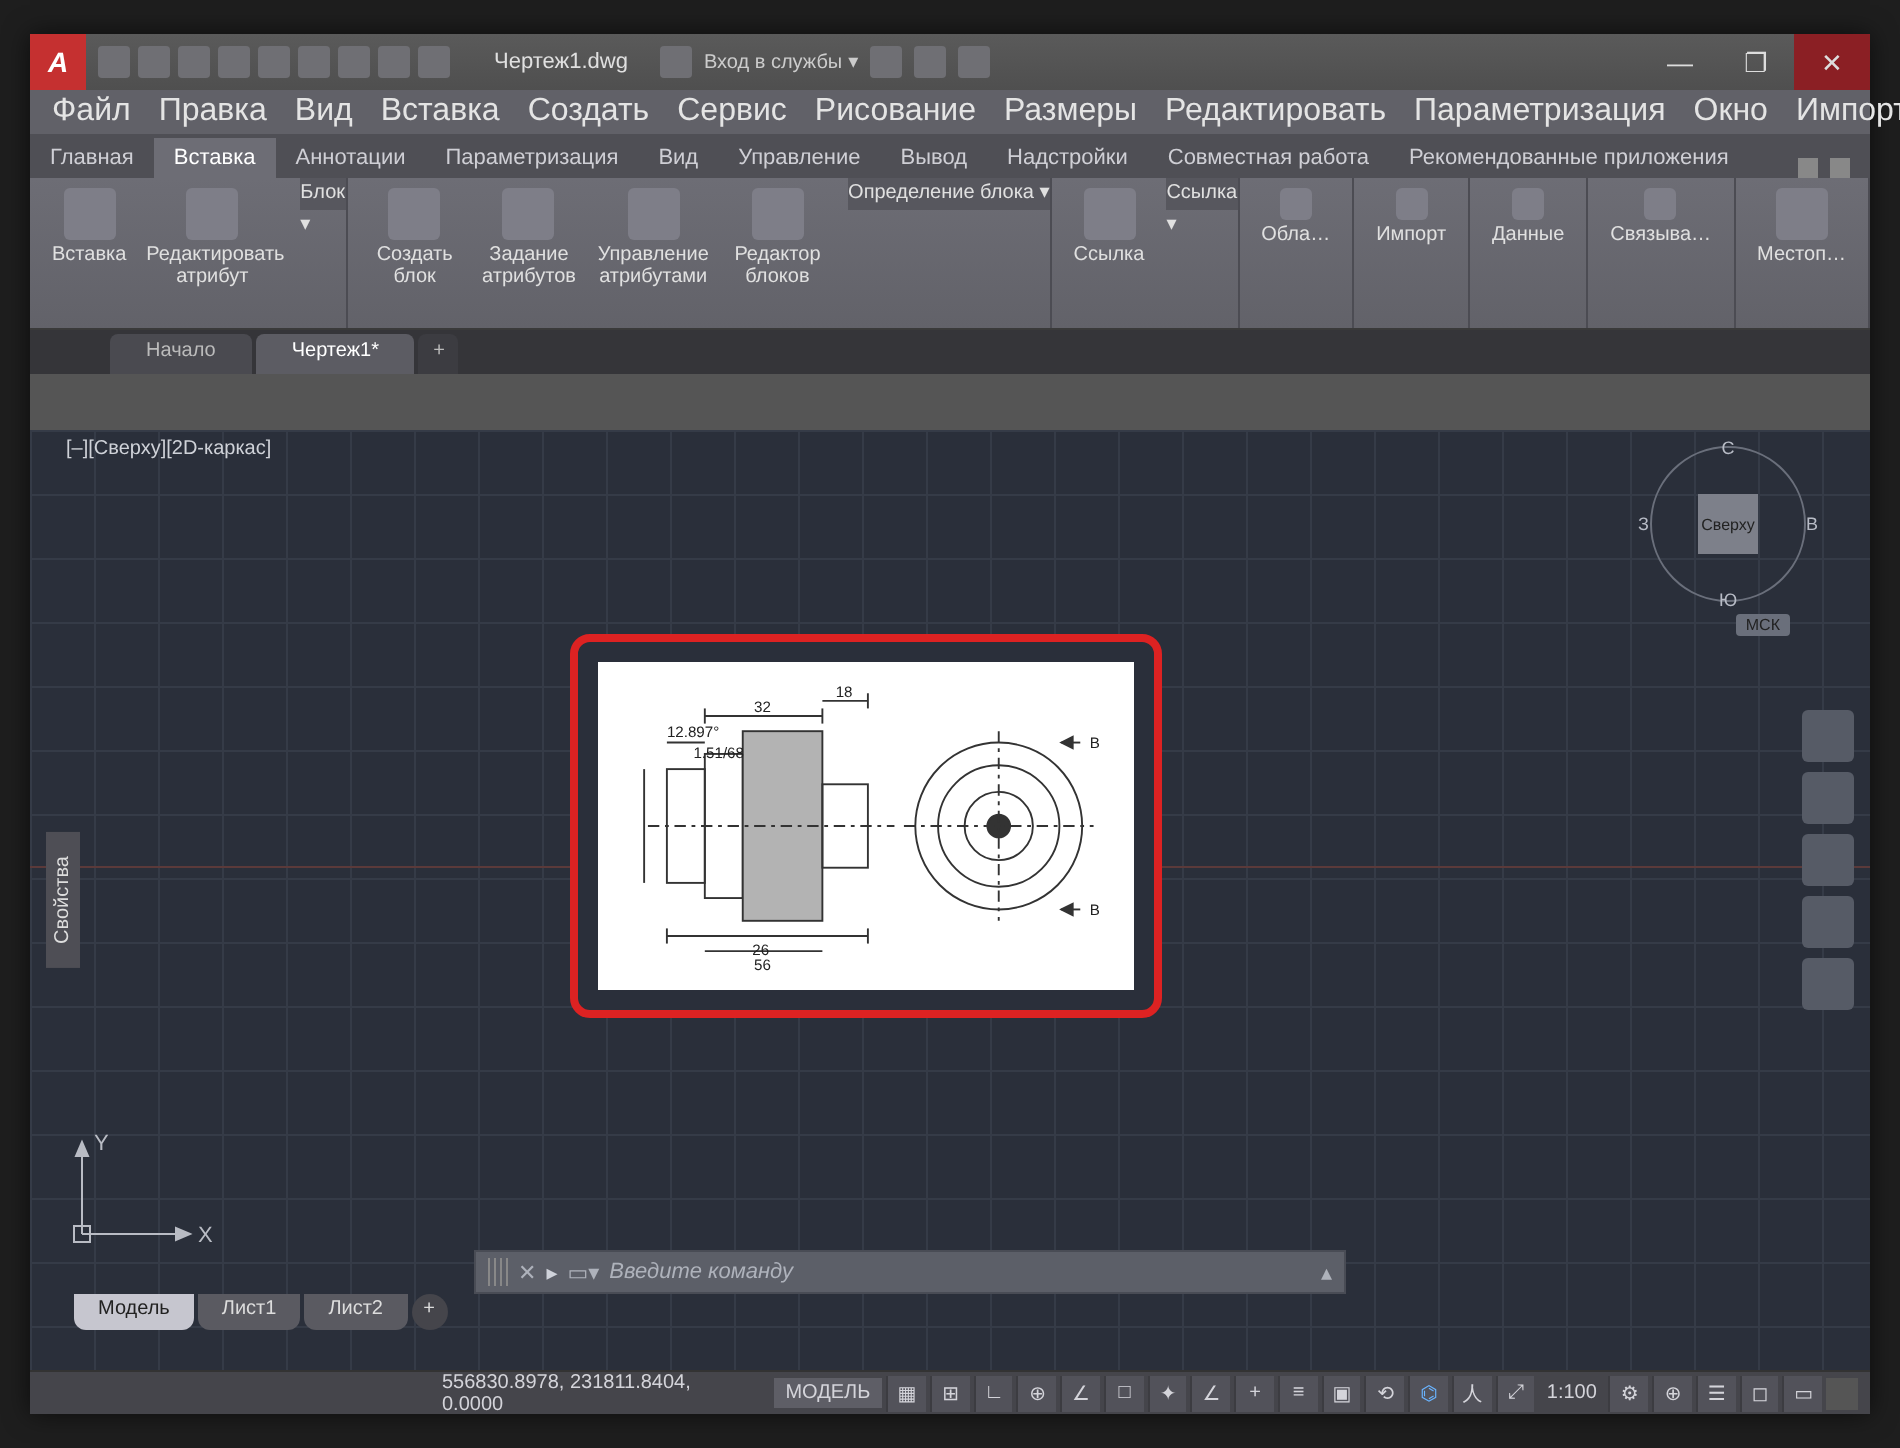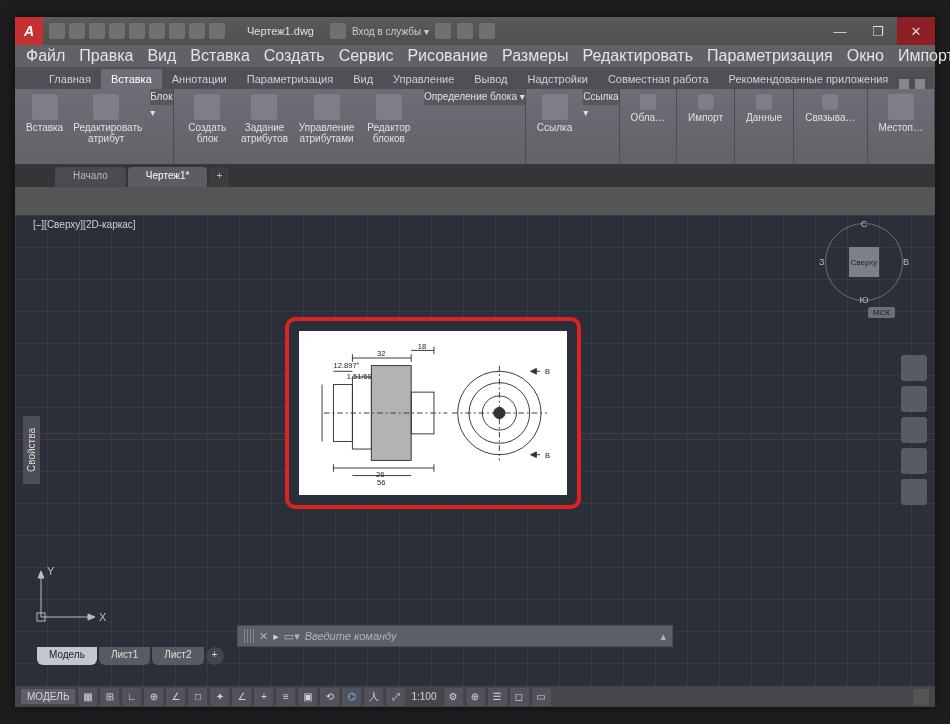--- a/index.html
+++ b/index.html
@@ -21,21 +21,21 @@
 .winbtn { width: 38px; height: 28px; display: flex; align-items: center; justify-content: center; color: #ddd; font-size: 13px; }
 .winbtn.close { background: #8b1f24; }
 
 
 .menubar { height: 22px; background: #616168; display: flex; align-items: center; font-size: 16px; color: #e4e4e4; padding: 0 4px; }
 .menubar span { padding: 0 7px; }
 .menubar .r { margin-left: auto; display: flex; gap: 2px; }
 .menubar .r i { width: 12px; height: 12px; background: #777; display: inline-block; }
 
 
-.ribbon-tabs { height: 22px; background: #4f4f55; display: flex; align-items: flex-end; font-size: 11px; color: #cfcfd5; padding-left: 24px; }
+.ribbon-tabs { height: 22px; background: #4f4f55; display: flex; align-items: flex-end; font-size: 11px; color: #cfcfd5; }
 .ribbon-tabs span { padding: 4px 10px; }
 .ribbon-tabs span.active { background: #6d6d75; color: #fff; }
 .ribbon-tabs .extras { margin-left: auto; padding-right: 10px; display: flex; gap: 6px; align-items: center; }
 .ribbon-tabs .extras i { width: 10px; height: 10px; background: #888; display: inline-block; }
 
 
 .ribbon { height: 76px; background: linear-gradient(#6d6d75,#626269); display: flex; font-size: 10px; color: #e0e0e0; border-bottom: 1px solid #3a3a3a; }
 .panel { display: flex; flex-direction: row; border-right: 1px solid #4c4c53; }
 .panel-body { flex: 1; display: flex; align-items: flex-start; gap: 0; padding: 3px 6px; }
 .panel-title { height: 16px; background: #57575e; font-size: 10px; line-height: 16px; }
@@ -374,20 +374,21 @@
 
     <div class="layouttabs">
       <span class="active">Модель</span>
       <span>Лист1</span>
       <span>Лист2</span>
       <span class="plus">+</span>
     </div>
   </div>
 
   <div class="statusbar">
+    <span class="coords">556830.8978, 231811.8404, 0.0000</span>
     <span class="modelbtn">МОДЕЛЬ</span>
     <span class="sico">▦</span>
     <span class="sico">⊞</span>
     <span class="sico">∟</span>
     <span class="sico">⊕</span>
     <span class="sico">∠</span>
     <span class="sico">□</span>
     <span class="sico">✦</span>
     <span class="sico">∠</span>
     <span class="sico">+</span>

